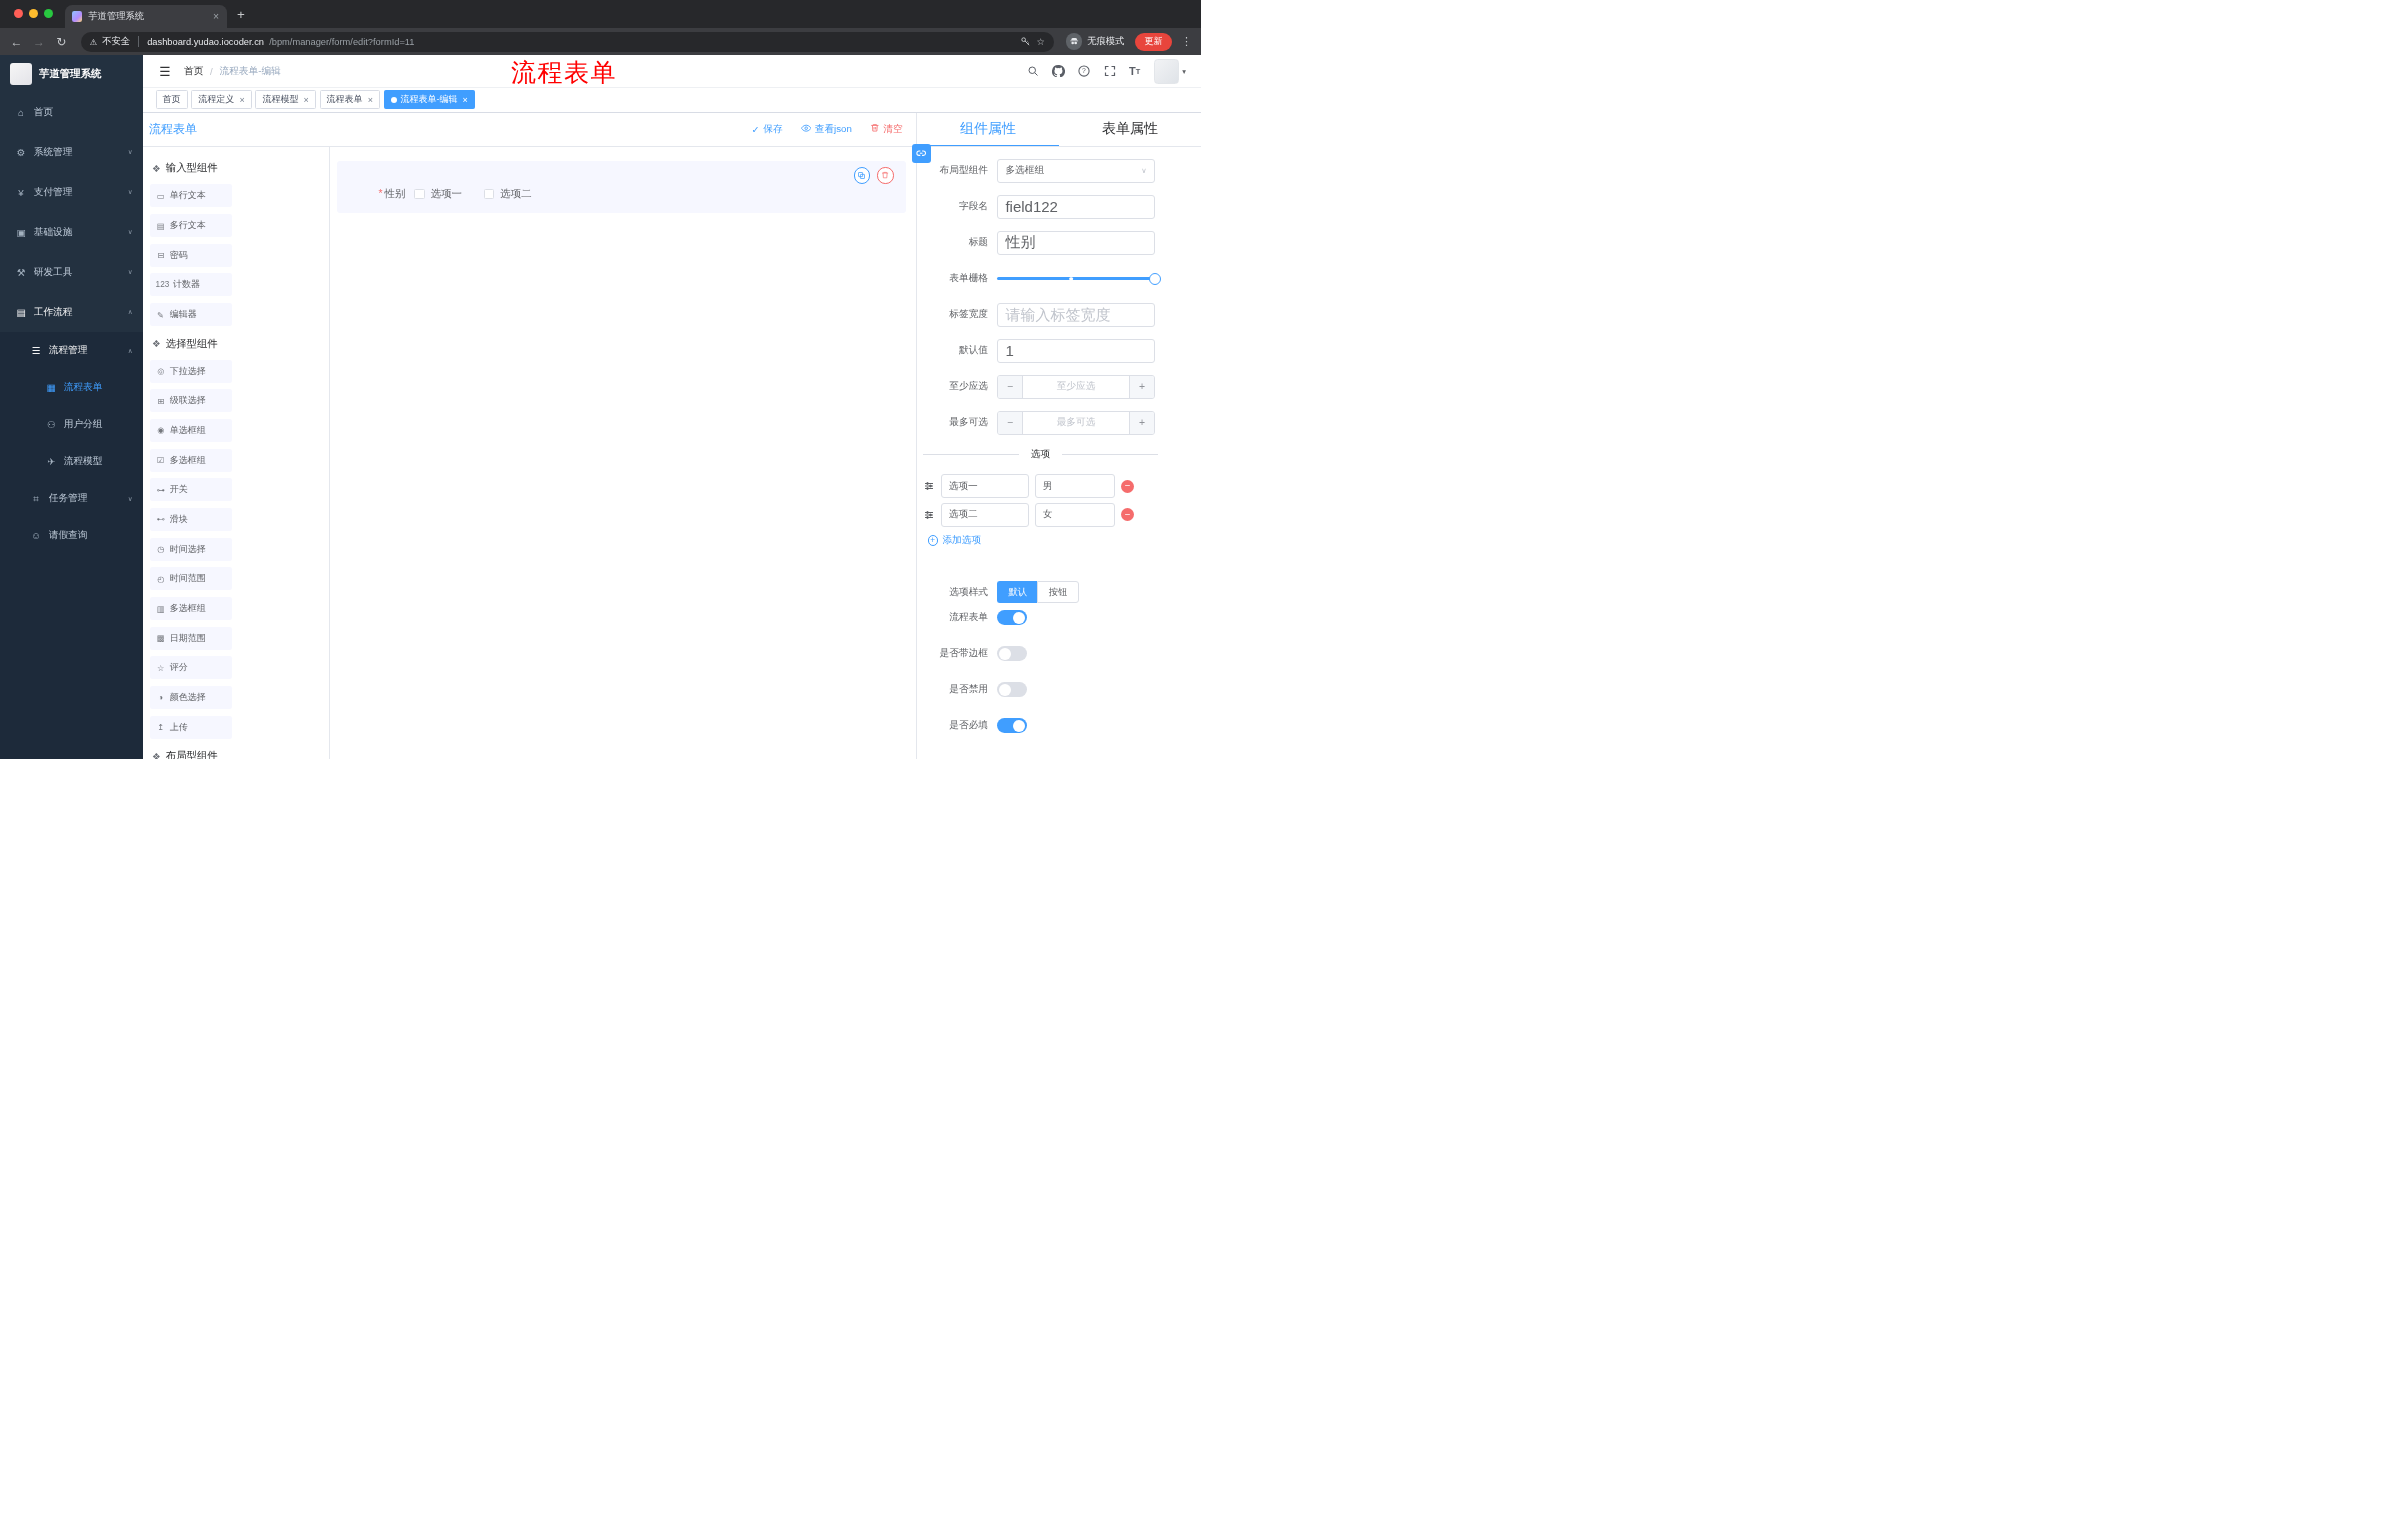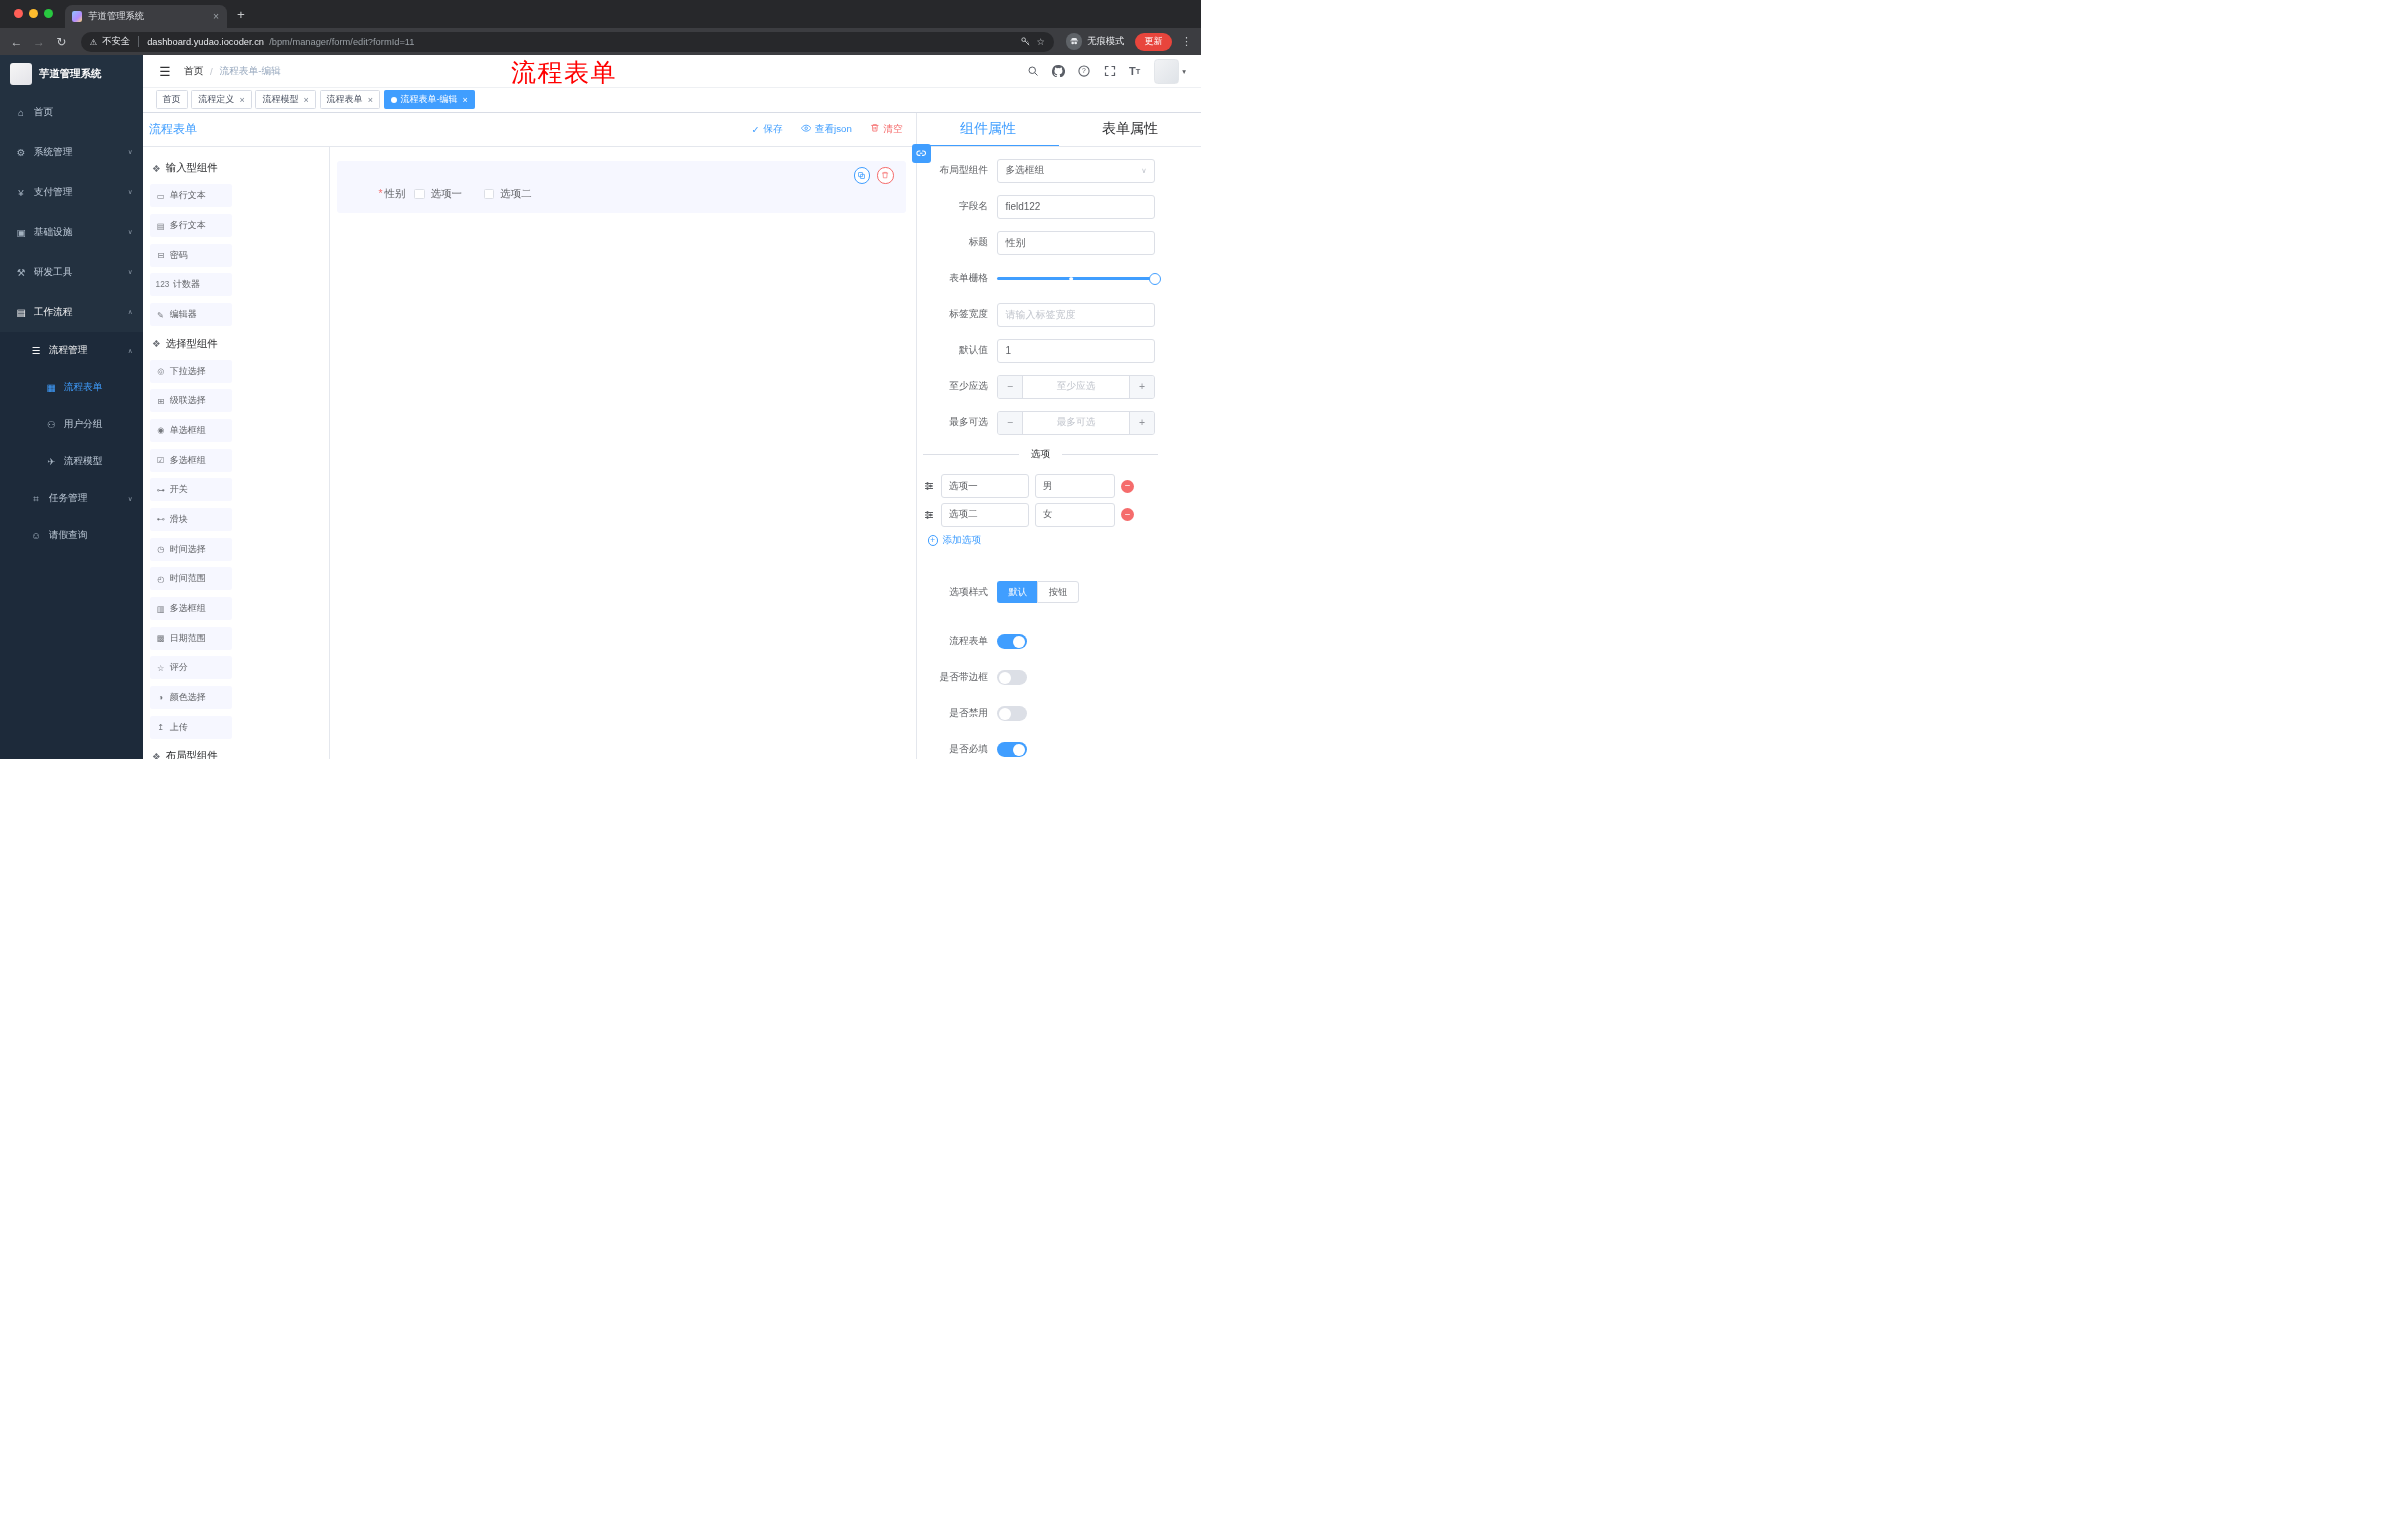--- a/index.html
+++ b/index.html
@@ -82,21 +82,21 @@
   .ebtn.red { color:#f56c6c; }
 
   .editor-body { flex:1; display:flex; min-height:0; }
   .palette { width:187px; border-right:0.7px solid #e4e7ed; padding:4.5px 7.4px; overflow:hidden; flex-shrink:0; }
   .psec-title { display:flex; align-items:center; gap:5.2px; font-size:10.4px; color:#2b2c2e; margin:10.4px 0 9px 1.5px; }
   .psec-ic { color:#6b6f76; font-size:9.7px; }
   .palette-grid { display:flex; flex-wrap:wrap; gap:6.7px 9px; }
   .palette-item { width:82px; height:23px; background:#f6f7ff; border-radius:2.2px; display:flex; align-items:center; padding:0 5.2px; gap:3.7px; font-size:9px; color:#606266; cursor:move; }
   .palette-item .g { min-width:10.4px; text-align:center; font-size:8.2px; color:#74777d; flex-shrink:0; }
   .star { color:#f56c6c; margin-right:2.2px; }
-  .inp { height:24px; border:0.7px solid #dcdfe6; border-radius:3px; padding:0 7.4px; font-size:10px; color:#606266; background:#fff; width:100%; }
+  .inp { height:24px; border:0.7px solid #dcdfe6; border-radius:3px; padding:0 7.4px; font-size:15px; color:#606266; background:#fff; width:100%; }
   .inp::placeholder { color:#c0c4cc; }
 
   .canvas { flex:1; padding:7.4px 10.4px 7.4px 7.4px; overflow:hidden; background:#fff; }
   .draw-row { display:flex; align-items:center; padding:7.4px 0; margin-top:6px; cursor:move; }
   .f-label { width:77px; text-align:right; padding-right:9px; font-size:10.4px; color:#606266; flex-shrink:0; white-space:nowrap; }
   .phone-input { flex:1; height:27px; border:0.7px solid #dcdfe6; border-radius:3px; font-size:10.4px; color:#606266; padding:0 9px; background:#fff; }
   .phone-input::placeholder { color:#c0c4cc; }
 
   .selected-item { background:#f6f7ff; border-radius:3px; margin-top:7.4px; padding:6px 0 12px; cursor:move; }
   .item-actions { display:flex; justify-content:flex-end; gap:7.4px; padding-right:12px; height:17px; }
@@ -141,21 +141,21 @@
   .minus-btn { width:13.4px; height:13.4px; border-radius:50%; background:#f56c6c; color:#fff; display:flex; align-items:center; justify-content:center; font-size:9.7px; line-height:1; cursor:pointer; flex-shrink:0; }
 
   .add-opt { display:flex; align-items:center; gap:4.5px; color:#409eff; font-size:9.7px; margin:7.4px 0 34px -4.5px; cursor:pointer; }
   .plus-circle { width:10.4px; height:10.4px; border-radius:50%; border:0.7px solid #409eff; color:#409eff; display:flex; align-items:center; justify-content:center; font-size:8.2px; line-height:1; }
 
   .seg { display:flex; }
   .seg-btn { height:22px; padding:0 10.4px; border:0.7px solid #dcdfe6; background:#fff; color:#606266; font-size:9.3px; display:flex; align-items:center; cursor:pointer; }
   .seg-btn:first-child { border-radius:3px 0 0 3px; border-right:none; }
   .seg-btn:last-child { border-radius:0 3px 3px 0; }
   .seg-btn.active { background:#409eff; border-color:#409eff; color:#fff; }
-  .prow.style-row { margin-bottom:31px; }
+  .prow.style-row { margin-bottom:7px; }
 
   .trow { display:flex; align-items:center; margin-bottom:21px; }
   .switch { width:30px; height:15px; border-radius:7.4px; background:#dcdfe6; position:relative; cursor:pointer; flex-shrink:0; }
   .switch::after { content:''; position:absolute; top:1.5px; left:1.5px; width:12px; height:12px; border-radius:50%; background:#fff; }
   .switch.on { background:#409eff; }
   .switch.on::after { left:16.3px; }
 
   
   .red-annotation { position:absolute; left:511px; top:56px; font-size:25px; color:#ff0000; z-index:60; font-weight:500; letter-spacing:1.5px; }
   .link-annotation { position:absolute; left:912px; top:144px; width:18.6px; height:18.6px; background:#409eff; border-radius:3px; display:flex; align-items:center; justify-content:center; z-index:55; cursor:pointer; }

